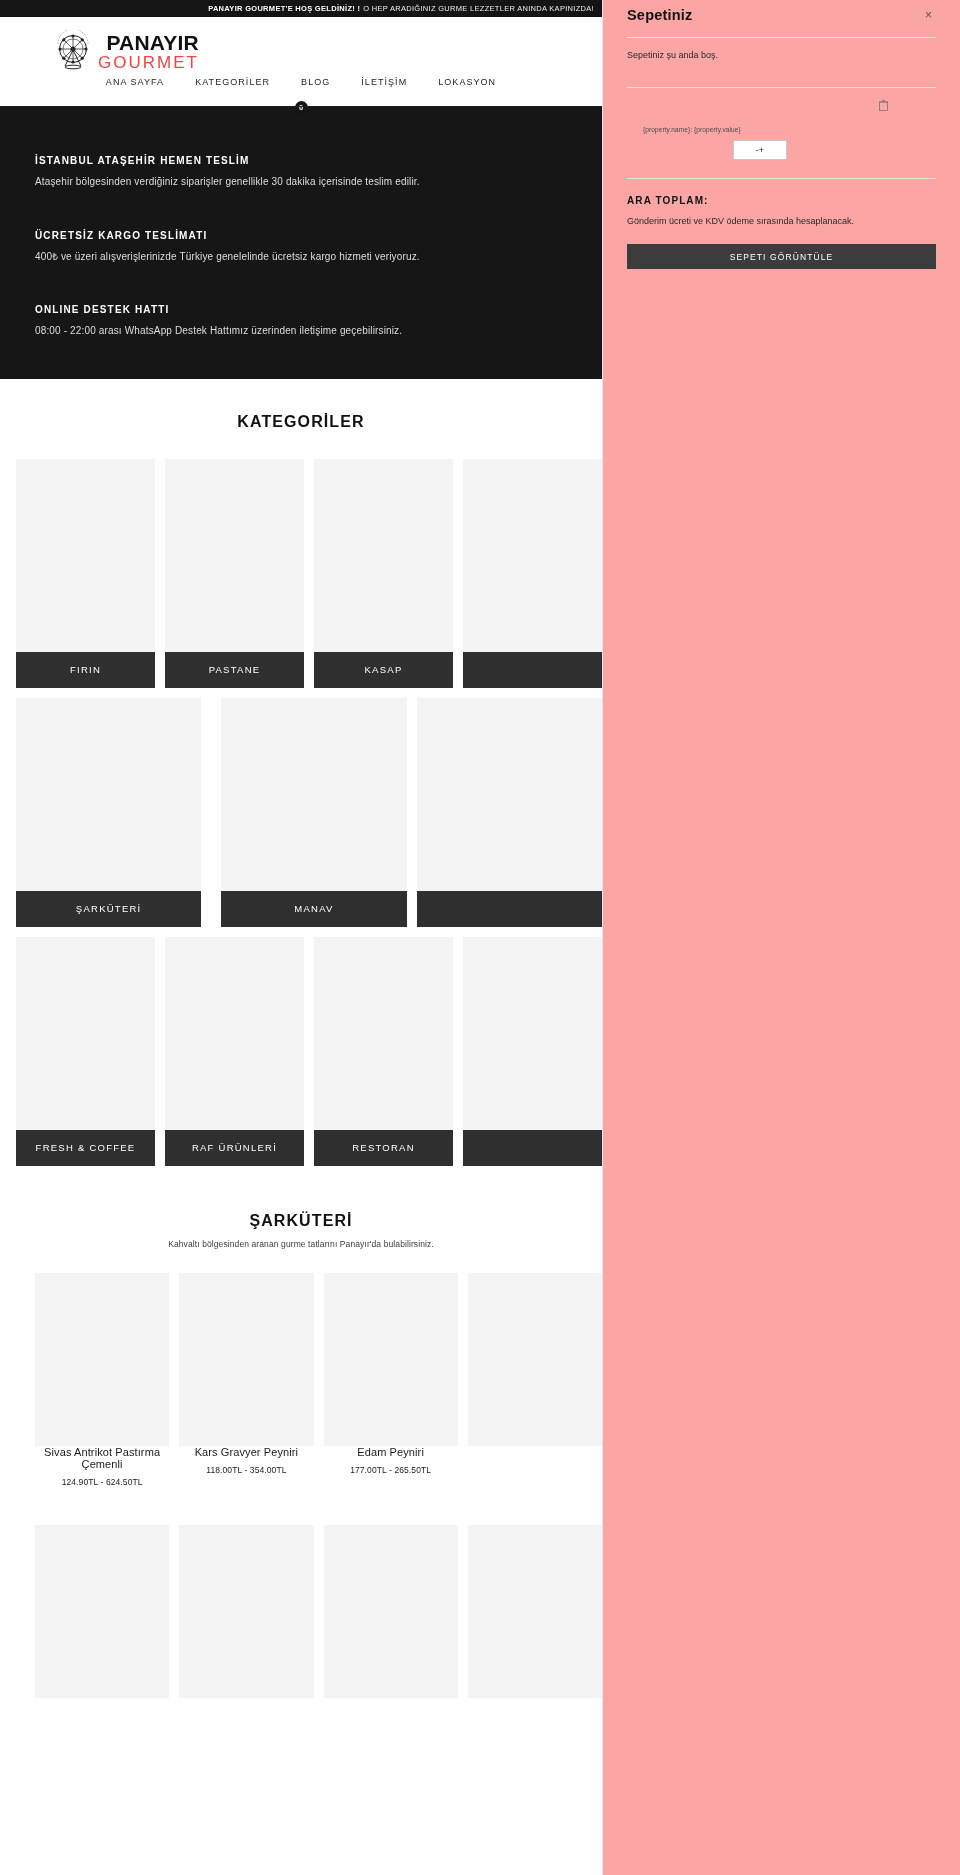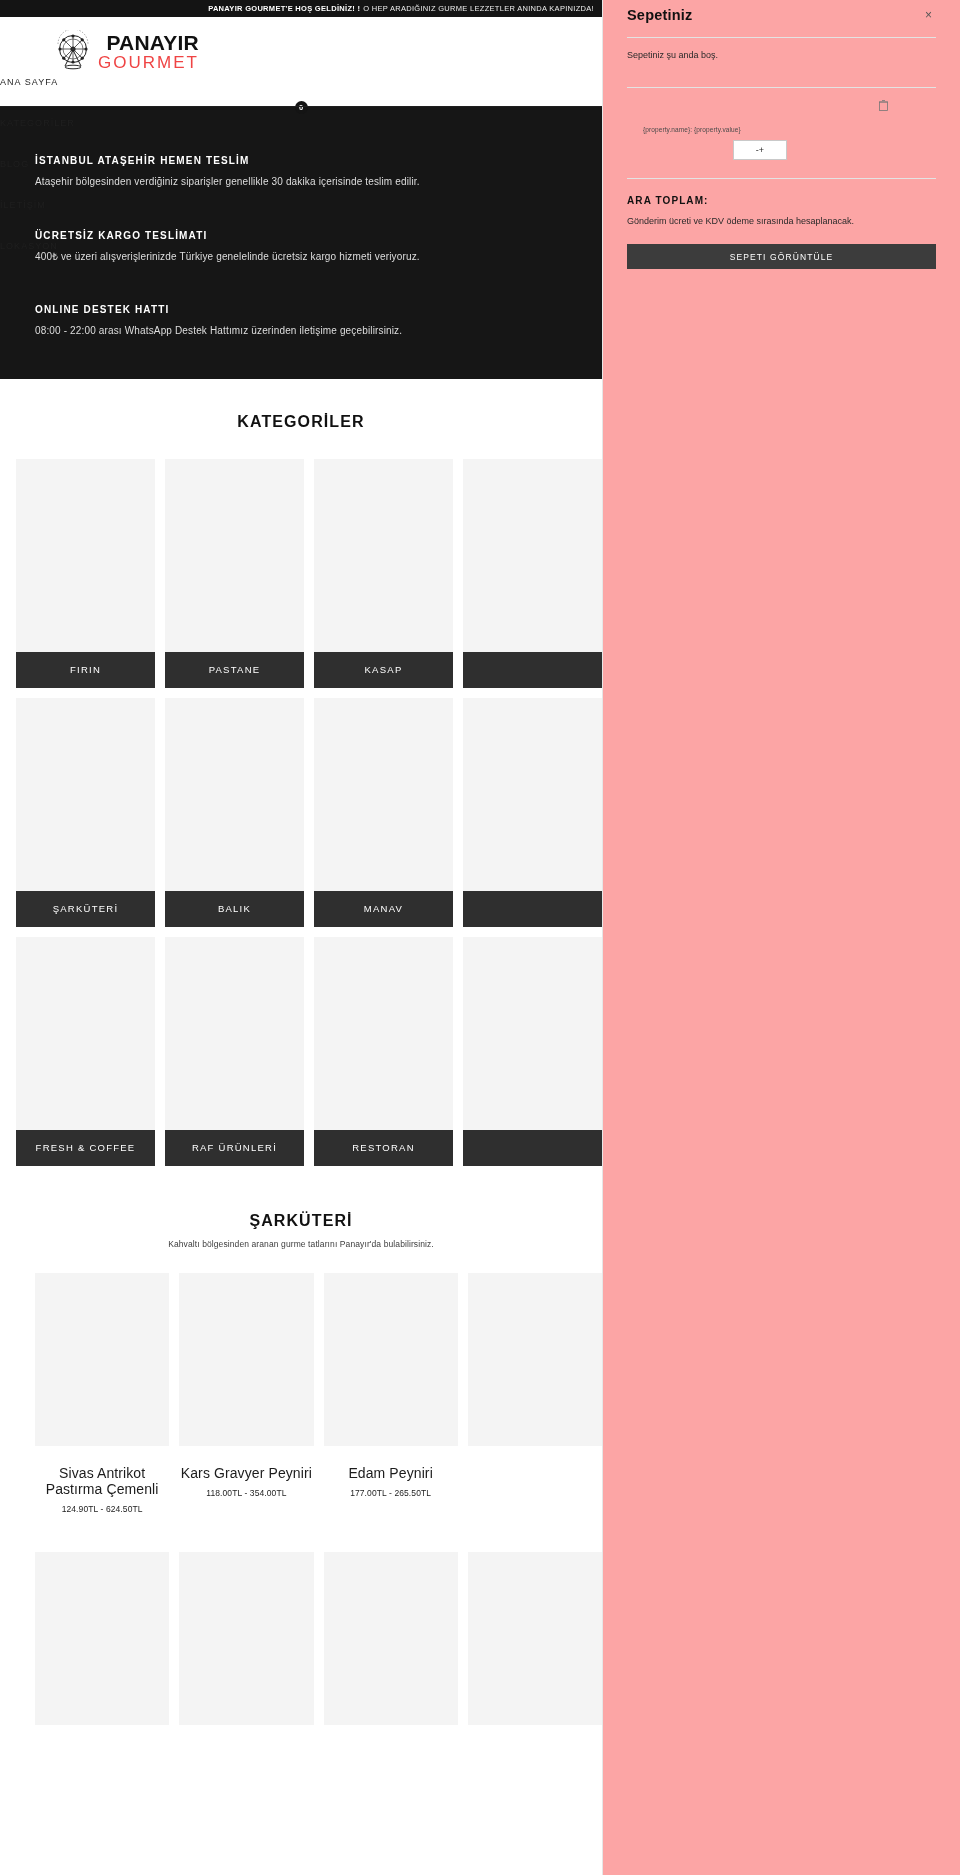--- a/index.html
+++ b/index.html
@@ -27,21 +27,21 @@
   .announce .rest { font-weight:normal; opacity:.92; margin-left:3px; }
 
   
   .header { position:relative; height:90px; background:#fff; }
   .logo-wrap { position:absolute; left:52px; top:13px; display:flex; align-items:center; gap:4px;text-align:right; }
   .logo-mark { width:42px; height:42px; position:relative; }
   .logo-text { display:flex; flex-direction:column; line-height:1; }
   .logo-top { font-size:21px; font-weight:bold; letter-spacing:.2px; color:#111; }
   .logo-bottom { font-size:17px; letter-spacing:2.0px; color:#ef4444; margin-top:1px; }
 
-  .mainnav { position:absolute; left:0; right:0; top:60px; display:flex; justify-content:center; gap:31px;flex-direction:column; }
+  .mainnav { position:absolute; left:0; right:0; top:60px; display:flex; justify-content:center; gap:31px; }
   .mainnav a {
     font-size:9px; letter-spacing:1.05px; color:#1f1f1f; text-decoration:none;
     text-transform:uppercase;
   }
   .header-divider { position:absolute; left:0; right:0; bottom:0; height:1px; background:#1f1f1f; }
 
   .cart-badge-row { position:absolute; left:0; right:0; top:84px; display:flex; justify-content:center; }
   .cart-badge {
     width:13px; height:13px; border-radius:50%; background:#141414; color:#fff;
     font-size:7.5px; font-weight:bold; display:flex; align-items:center; justify-content:center;
@@ -73,21 +73,21 @@
     font-size:9.5px; letter-spacing:1.25px; text-transform:uppercase;
   }
   .cat-track { display:flex; gap:0; padding-left:16px; margin-bottom:10px; }
   .cat-cell { width:186px; margin-right:0; }
   .cat-gap { width:10px; flex:0 0 10px; }
 
   
   .prod-track { display:flex; padding-left:35px; margin-top:24px; }
   .prod-cell { width:186px; }
   .prod-thumb { height:173px; background:#f4f4f4; }
-  .prod-name { text-align:center; font-size:14px; color:#1c1c1c; margin-top:19px; letter-spacing:.1px; }
+  .prod-name { text-align:center; font-size:11px; color:#1c1c1c; letter-spacing:.1px; }
   .prod-price { text-align:center; font-size:8.5px; color:#1c1c1c; margin-top:7px; letter-spacing:.1px; }
 
   
   .cart-drawer {
     position:absolute; top:0; right:0; width:358px; height:1875px;
     background:#fca5a5; border-left:1px solid #e6e6e6; padding:0 24px;
     z-index:20;
   }
   .cart-head { display:flex; align-items:flex-start; justify-content:space-between; padding-top:7px; }
   .cart-title { font-size:14.5px; font-weight:bold; color:#111; letter-spacing:.2px; }
@@ -219,24 +219,20 @@
           <div class="cat-label"></div>
         </div>
       </div>
 
       <div class="cat-track">
         <div class="cat-cell">
           <div class="cat-thumb"></div>
           <div class="cat-label">ŞARKÜTERİ</div>
         </div>
         <div class="cat-gap"></div>
-        <div class="cat-cell">
-          <div class="cat-thumb"></div>
-          <div class="cat-label">BALIK</div>
-        </div>
         <div class="cat-gap"></div>
         <div class="cat-cell">
           <div class="cat-thumb"></div>
           <div class="cat-label">MANAV</div>
         </div>
         <div class="cat-gap"></div>
         <div class="cat-cell">
           <div class="cat-thumb"></div>
           <div class="cat-label"></div>
         </div>

